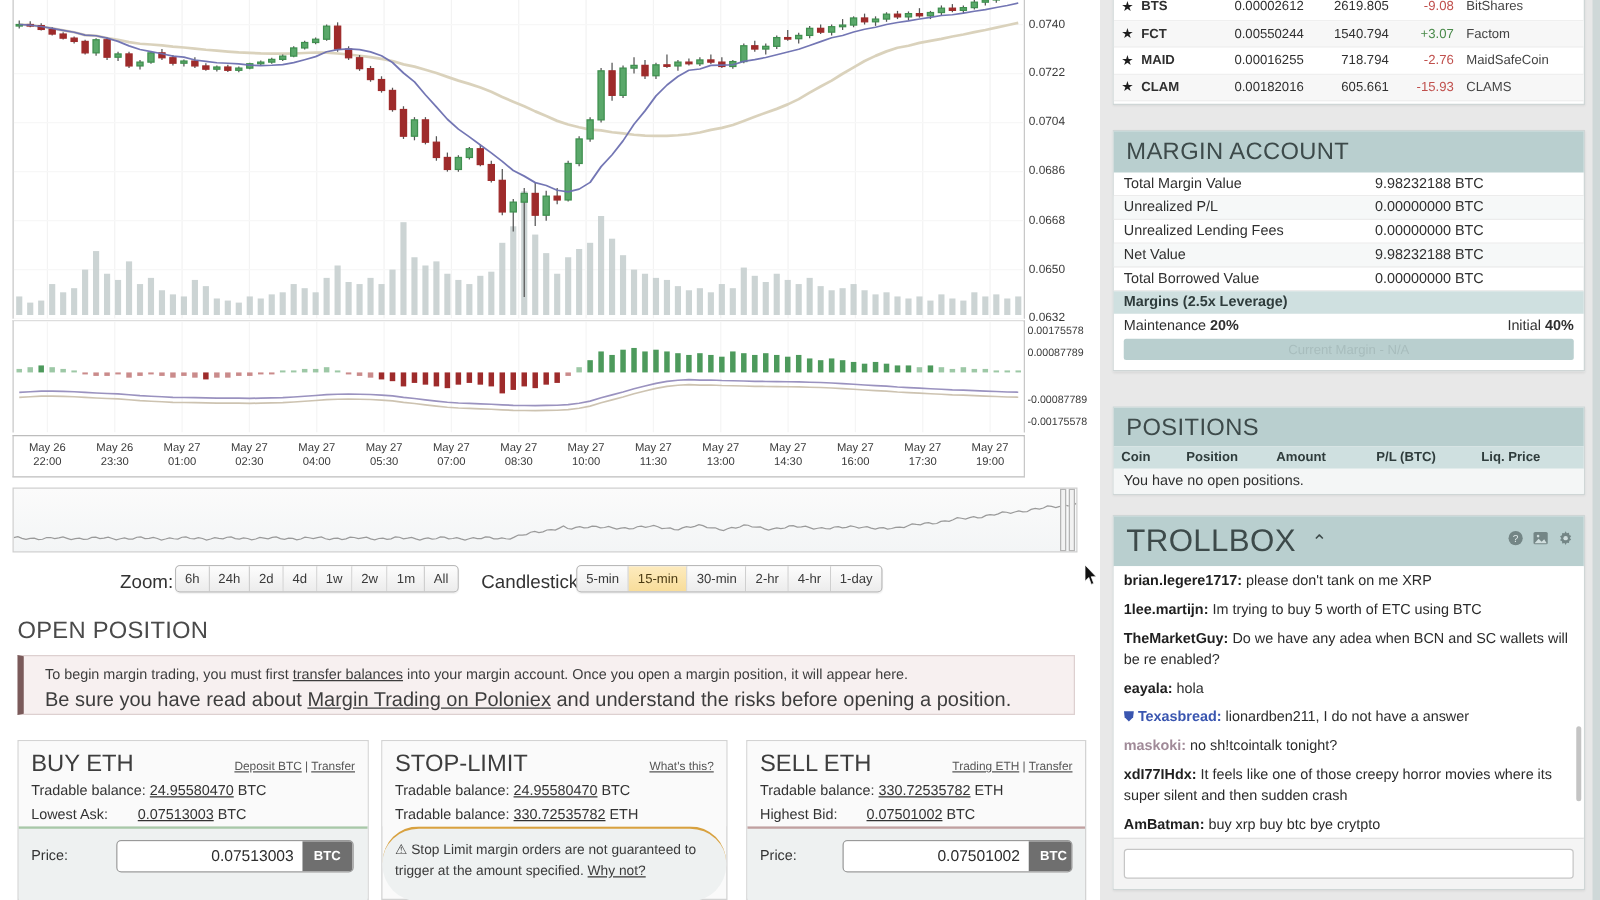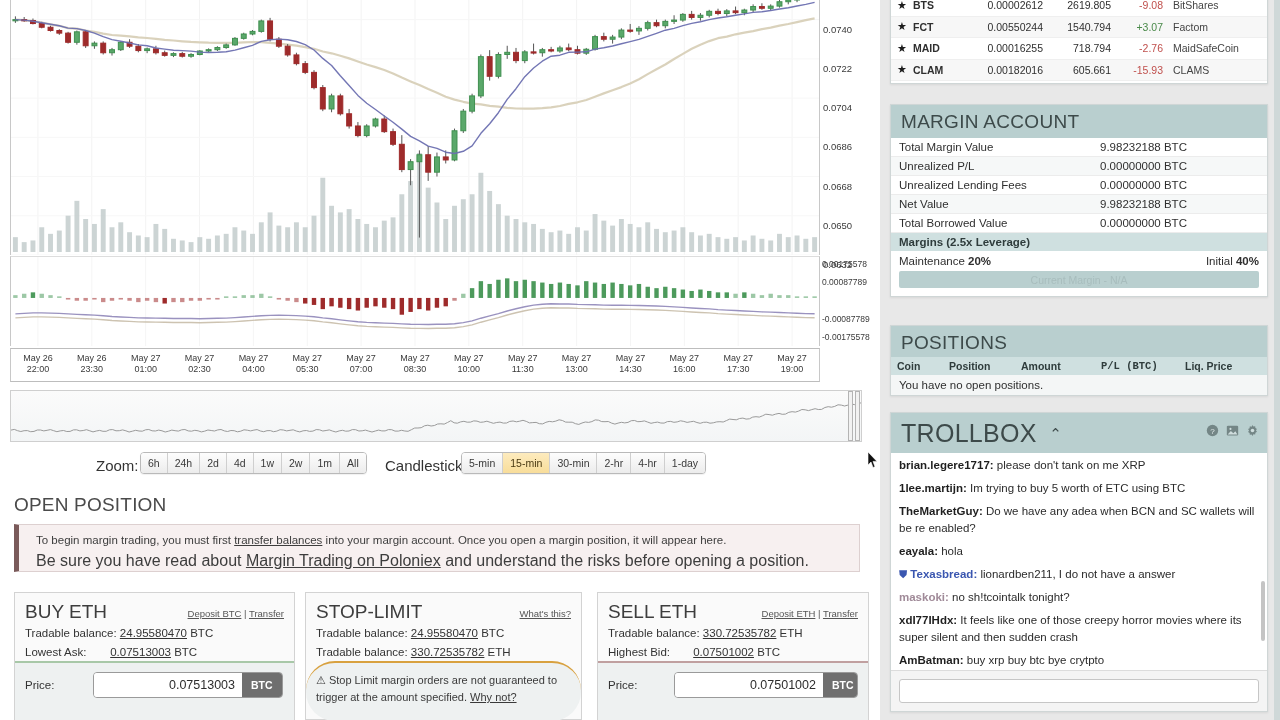--- a/index.html
+++ b/index.html
@@ -18,21 +18,21 @@
 
   
   #chart-area { position:absolute; left:0; top:0; width:880px; height:385px; background:#fff; }
   #chart-plot { position:absolute; left:10px; top:0; width:810px; height:255px;
      border-left:1px solid #c8c8c8; border-right:1px solid #c8c8c8; background:#fff; }
   #chart-svg { position:absolute; left:0; top:0; }
   #macd-panel { position:absolute; left:10px; top:256px; width:810px; height:90px;
      border-left:1px solid #c8c8c8; border-right:1px solid #c8c8c8; border-top:1px solid #ddd; background:#fff;}
   #macd-svg { position:absolute; left:0; top:0; }
 
-  #price-axis { position:absolute; left:820px; top:0; width:60px; height:255px;margin-top:10px; }
+  #price-axis { position:absolute; left:820px; top:0; width:60px; height:255px; }
   #price-axis .tick { position:absolute; left:3px; font-size:9.5px; color:#3a3a3a; white-space:nowrap;}
   #macd-axis { position:absolute; left:820px; top:250px; width:62px; height:100px; }
   #macd-axis .tick { position:absolute; left:2px; font-size:8.5px; color:#3a3a3a; white-space:nowrap;}
 
   #time-axis { position:absolute; left:10px; top:348px; width:810px; height:34px;
      border-top:1px solid #bdbdbd; border-left:1px solid #c8c8c8; border-right:1px solid #c8c8c8;
      border-bottom:1px solid #bdbdbd; }
   #time-axis .tlab { position:absolute; top:4px; font-size:9px; color:#3a3a3a; text-align:center;
      line-height:11px; width:56px; margin-left:-28px;}
 
@@ -743,21 +743,21 @@
         <div class="warn">
           <span>⚠</span><span> Stop Limit margin orders are not guaranteed to trigger at the amount specified. </span><a href="#">Why not?</a>
         </div>
       </div>
     </div>
 
     <div class="order-panel" id="panel-sell">
       <div class="op-head">
         <div class="op-title">SELL ETH</div>
         <div class="op-links">
-          <a href="#">Deposit ETH</a><span> | </span><a href="#">Transfer</a>
+          <a href="#">Trading ETH</a><span> | </span><a href="#">Transfer</a>
         </div>
         <div class="op-row">
           <span>Tradable balance:</span>
           <span class="uval">330.72535782</span>
           <span>ETH</span>
         </div>
         <div class="op-row">
           <span class="lbl-w" style="width:82px">Highest Bid:</span>
           <span class="uval">0.07501002</span>
           <span>BTC</span>
@@ -856,21 +856,21 @@
     </div>
 
     <div class="card" id="positions-card">
       <div class="sec-head" style="padding-bottom:3px">
         <div class="t">POSITIONS</div>
       </div>
       <div class="pos-cols" id="pos-cols">
           <div style="width: 52px;">Coin</div>
           <div style="width: 72px;">Position</div>
           <div style="width: 80px;">Amount</div>
-          <div style="width: 84px; font-family: Liberation Mono, monospace;">P/L (BTC)</div>
+          <div style="width: 84px;">P/L (BTC)</div>
           <div style="width: 70px;">Liq. Price</div>
         </div>
       <div class="pos-empty">You have no open positions.</div>
     </div>
 
     <div class="card" id="trollbox-card">
       <div class="tb-head">
         <div class="t">TROLLBOX</div>
         <span class="tb-caret">⌃</span>
         <div class="tb-icons">

